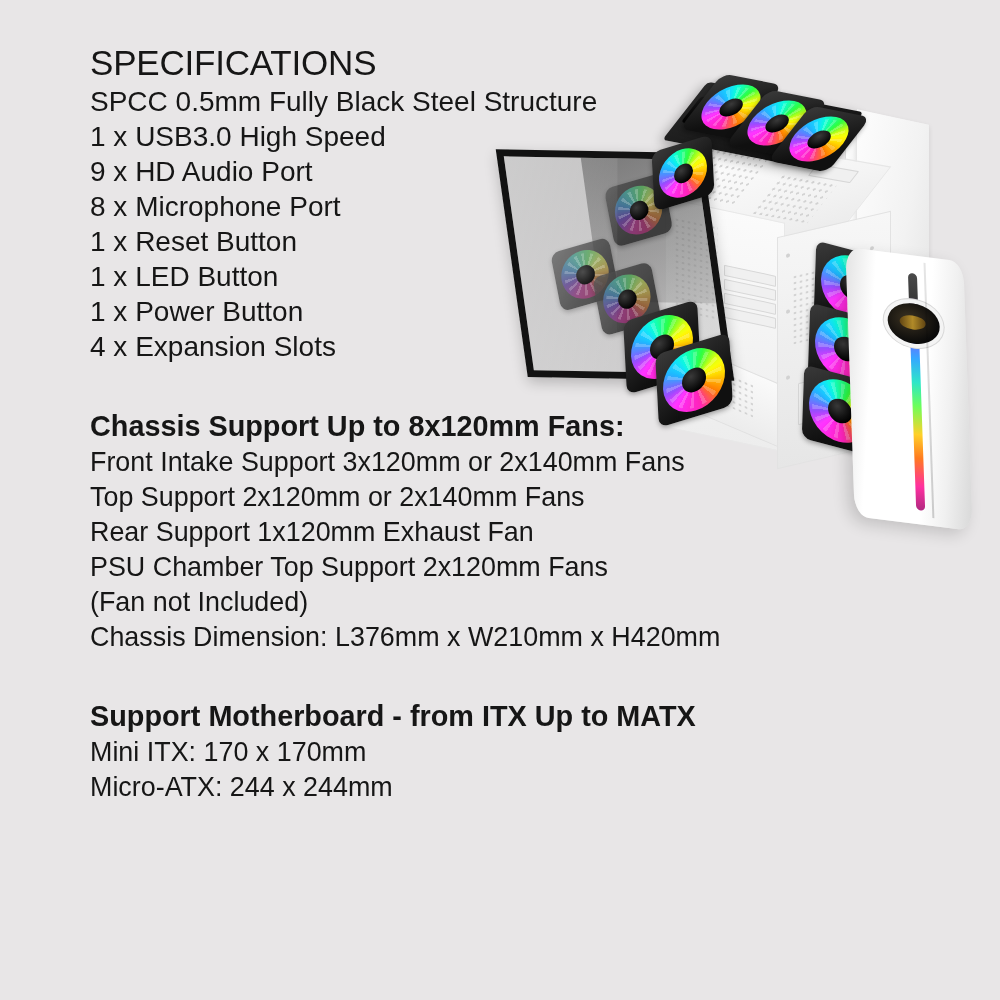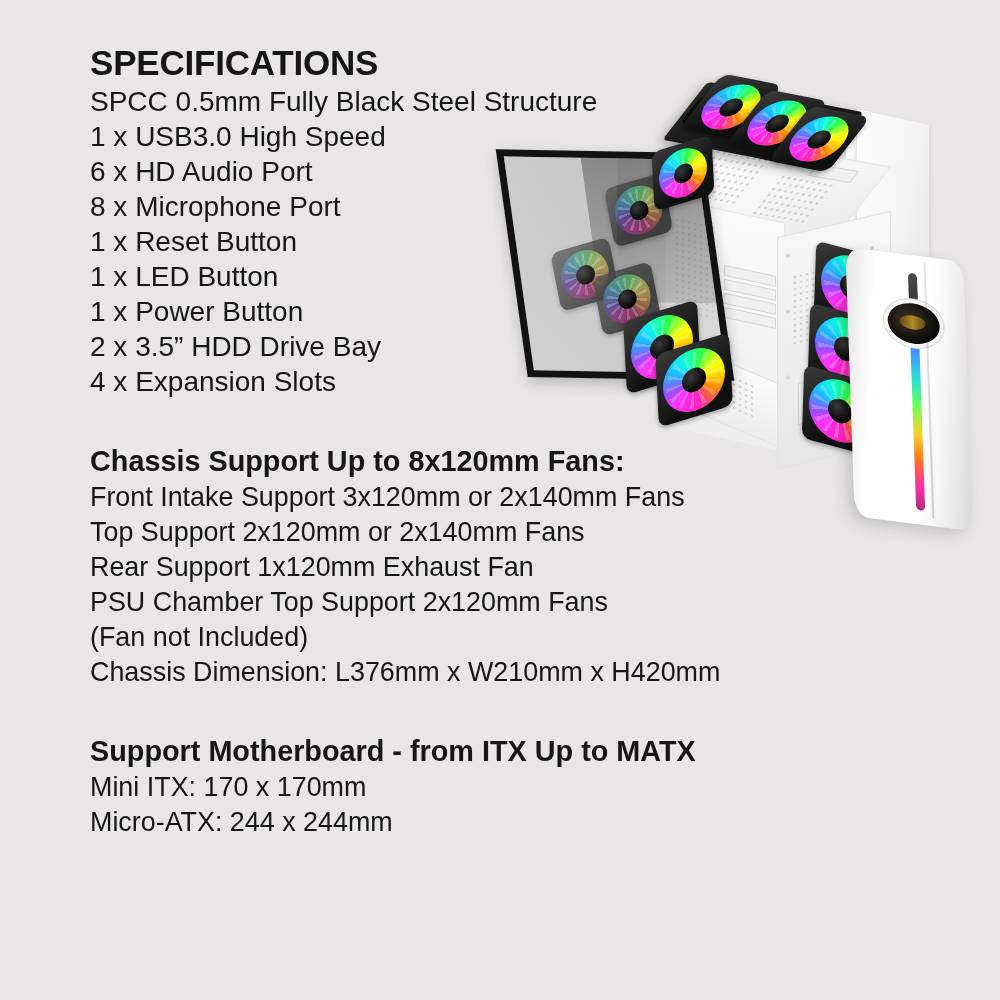--- a/index.html
+++ b/index.html
@@ -10,21 +10,21 @@
     color:#161616;
     overflow:hidden;
     position:relative;
   }
   .page{position:relative;width:1000px;height:1000px;}
 
   
   .specs{position:absolute;left:90px;top:42px;width:820px;z-index:5;}
 
   .title{
-    font-size:35px;font-weight:bold;letter-spacing:-0.2px;
+    font-size:35px;font-weight:normal;letter-spacing:-0.2px;
     line-height:42px;margin:0;white-space:nowrap;
   }
   .subhead{
     font-size:30px;font-weight:bold;line-height:36px;margin:0;
     white-space:nowrap;
   }
   .line{
     font-size:28px;font-weight:normal;line-height:35px;margin:0;
     white-space:nowrap;
   }
@@ -335,26 +335,25 @@
     </div>
 
   </div>
 
   <div class="specs">
     <div class="title">SPECIFICATIONS</div>
 
     <div>
       <div class="line">SPCC 0.5mm Fully Black Steel Structure</div>
       <div class="line">1 x USB3.0 High Speed</div>
-      <div class="line">6 x HD Audio Port</div>
+      <div class="line">9 x HD Audio Port</div>
       <div class="line">8 x Microphone Port</div>
       <div class="line">1 x Reset Button</div>
       <div class="line">1 x LED Button</div>
       <div class="line">1 x Power Button</div>
-      <div class="line">2 x 3.5” HDD Drive Bay</div>
       <div class="line">4 x Expansion Slots</div>
     </div>
 
     <div class="sec-gap"></div>
 
     <div class="cond">
       <div class="subhead">Chassis Support Up to 8x120mm Fans:</div>
       <div class="line">Front Intake Support  3x120mm or 2x140mm Fans</div>
       <div class="line">Top Support  2x120mm or 2x140mm Fans</div>
       <div class="line">Rear Support 1x120mm Exhaust Fan</div>

